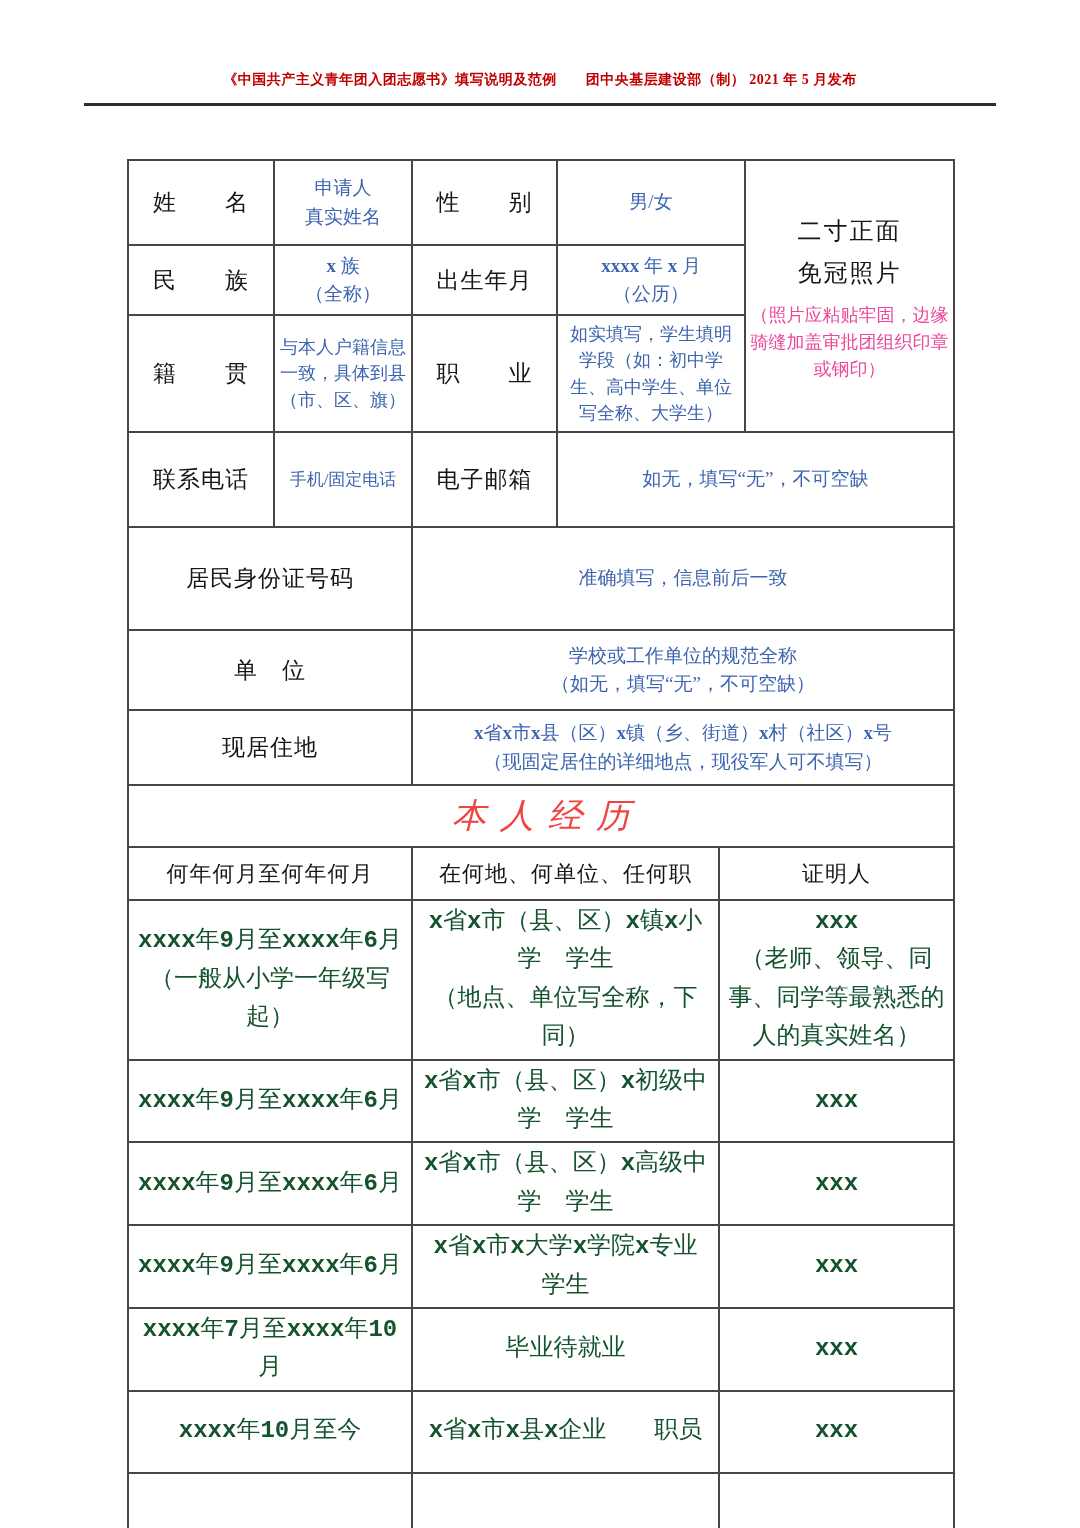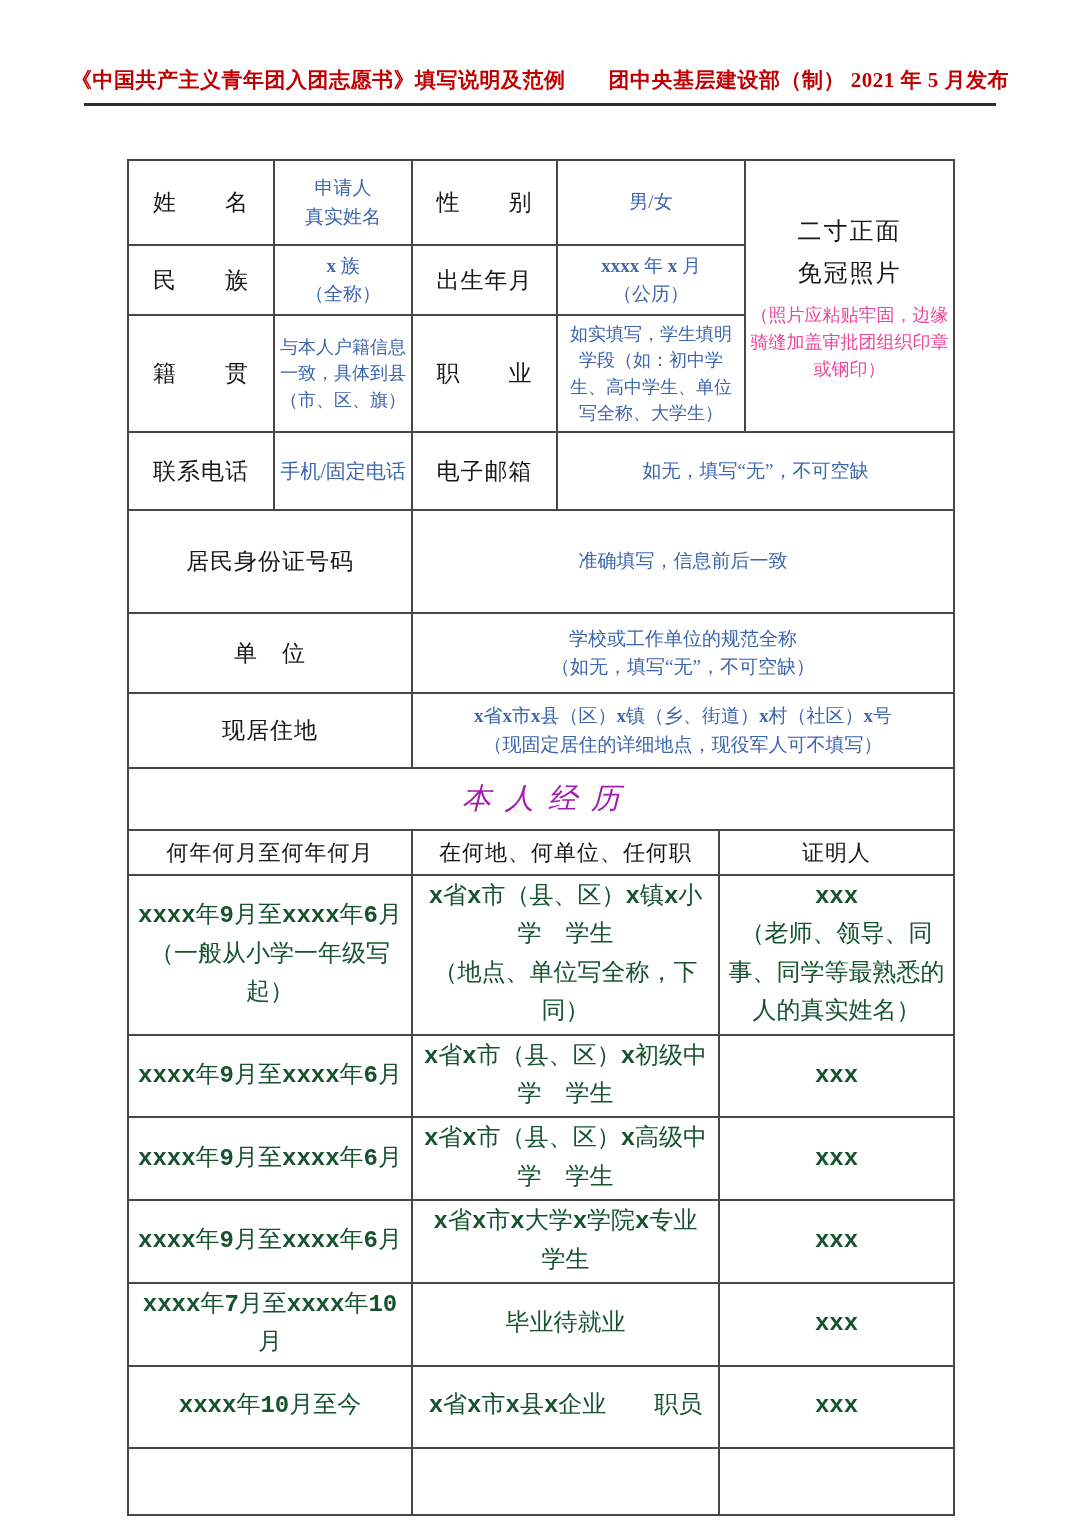--- a/index.html
+++ b/index.html
@@ -8,21 +8,21 @@
     width: 1080px; height: 1528px; overflow: hidden;
     font-family: "Liberation Serif", "DejaVu Serif", serif;
   }
   .page { width: 1080px; height: 1528px; position: relative; }
 
   .doc-header {
     padding-top: 66px;
     text-align: center;
     color: #c00000;
     font-weight: bold;
-    font-size: 21px;
+    font-size: 14px;
     line-height: 28px;
     letter-spacing: 0.5px;
     white-space: pre;
   }
   .header-rule {
     border: none;
     border-top: 3px solid #2e2e2e;
     width: 912px;
     margin: 9px auto 0 auto;
   }
@@ -37,40 +37,40 @@
     border: 2px solid #464646;
     text-align: center;
     vertical-align: middle;
     overflow: hidden;
     padding: 2px 4px;
   }
 
   .lab  { font-size: 23px; color: #161616; letter-spacing: 1px; }
   .val  { font-size: 19px; color: #3d64ae; white-space: pre-line; line-height: 1.5; }
   .sm   { font-size: 18px; line-height: 1.45; }
-  .xs   { font-size: 20px; }
+  .xs   { font-size: 17px; }
   .val b { font-weight: bold; }
 
   .photo-cell { padding: 6px 6px; border-radius: 28px; }
   .photo-title { font-size: 24px; color: #161616; line-height: 1.75; white-space: pre-line; letter-spacing: 2px; }
   .photo-note  { font-size: 18px; color: #ec4899; line-height: 1.5; margin-top: 8px; white-space: pre-line; }
 
-  .section-title { font-size: 29px; color: #a21caf; letter-spacing: 14px; text-indent: 14px; font-style: italic; }
+  .section-title { font-size: 34px; color: #ef4444; letter-spacing: 14px; text-indent: 14px; font-style: italic; }
   .exp-head { font-size: 22px; color: #161616; letter-spacing: 1px; }
   .exp-val  { font-size: 24px; color: #14532d; white-space: pre-line; line-height: 1.6; font-family: Liberation Mono, monospace; }
 
   tr.r1  td { height: 85px; }
   tr.r2  td { height: 70px; }
   tr.r3  td { height: 117px; }
-  tr.r4  td { height: 78px; }
+  tr.r4  td { height: 95px; }
   tr.r5  td { height: 103px; }
   tr.r6  td { height: 80px; }
   tr.r7  td { height: 75px; }
   tr.r8  td { height: 62px; }
-  tr.r9  td { height: 45px; }
+  tr.r9  td { height: 53px; }
   tr.r10 td { height: 126px; }
   tr.r11 td { height: 64px; }
   tr.r12 td { height: 63px; }
   tr.r13 td { height: 67px; }
   tr.r14 td { height: 54px; }
   tr.r15 td { height: 82px; }
   tr.r16 td { height: 67px; }
 
   .page-number {
     margin-top: 40px;

